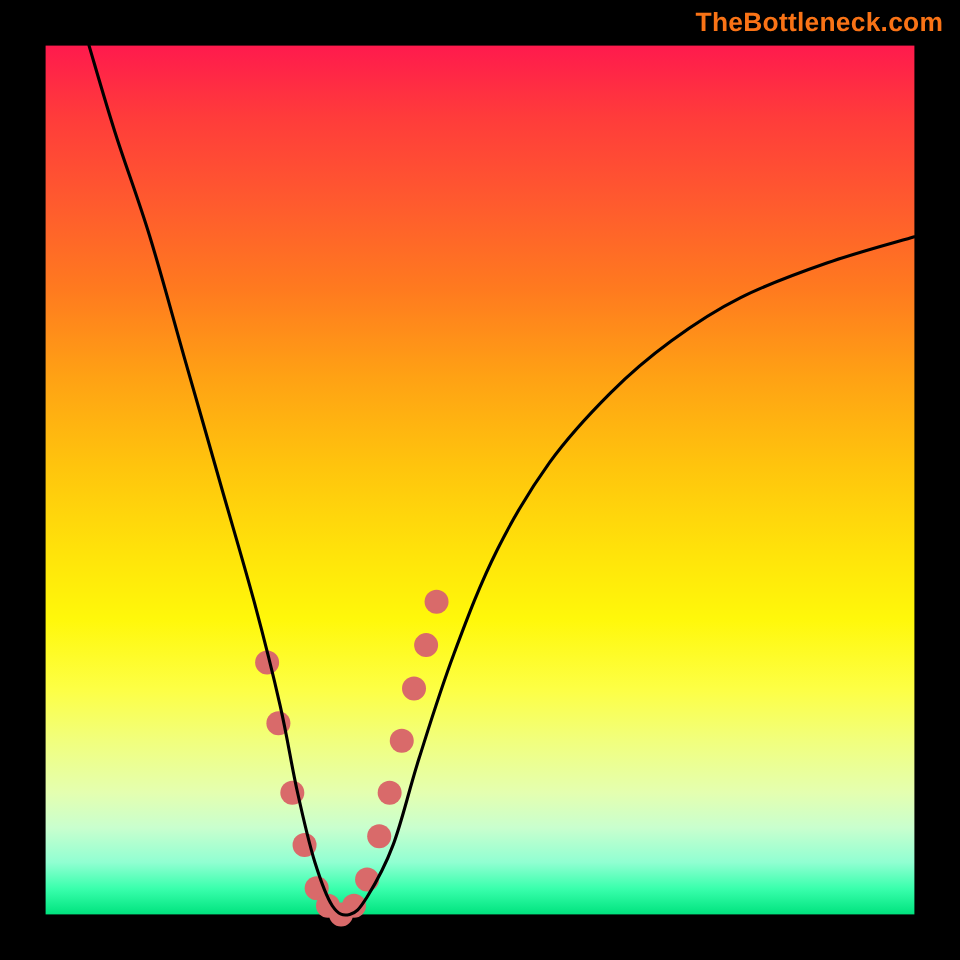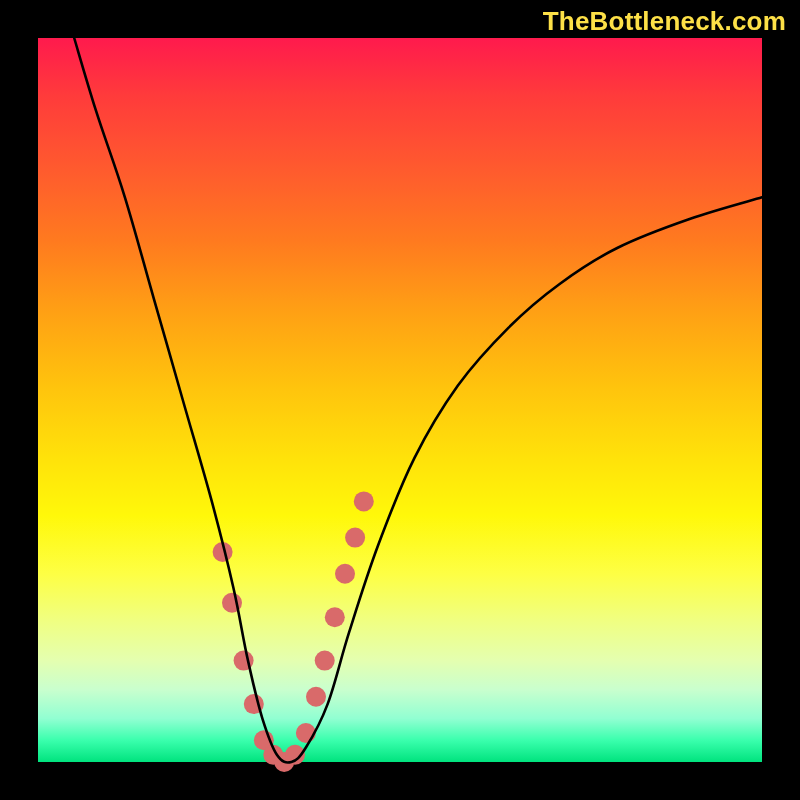--- a/index.html
+++ b/index.html
@@ -38,23 +38,23 @@
       #91ffd2 94%,
       #3affad 97%,
       #00e37e 100%
     );
   }
   .watermark {
     position: absolute;
     top: 6px;
     right: 14px;
     font-family: Arial, Helvetica, sans-serif;
-    font-size: 26px;
+    font-size: 22px;
     font-weight: 600;
-    color: #fde047;
+    color: #f97316;
     letter-spacing: 0.2px;
     user-select: none;
   }
   svg.curve {
     position: absolute;
     left: 0;
     top: 0;
     width: 724px;
     height: 724px;
     overflow: visible;

